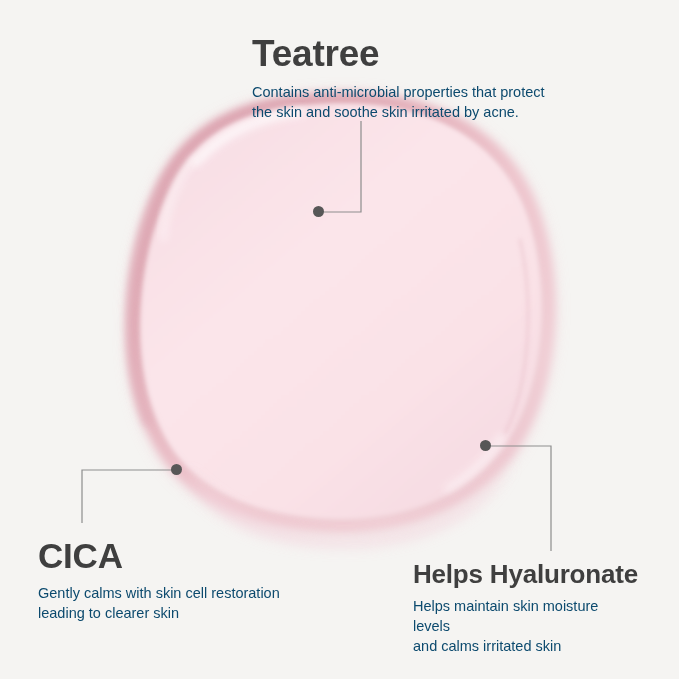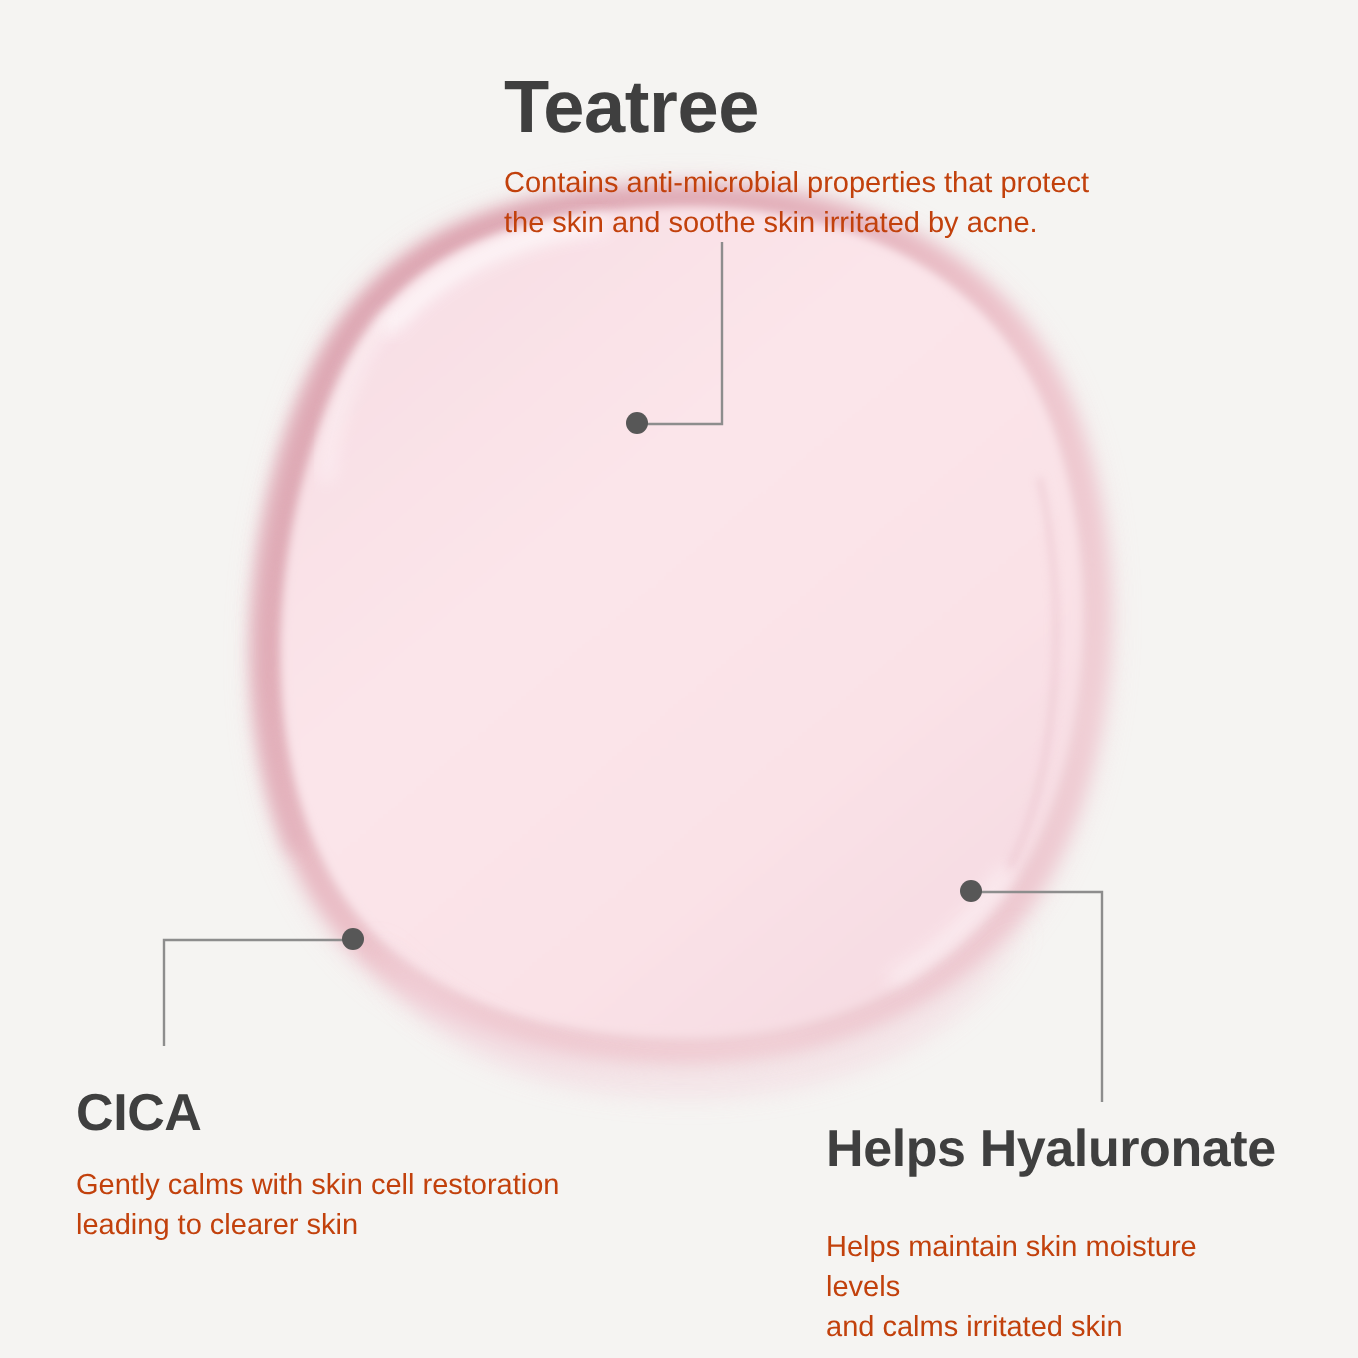--- a/index.html
+++ b/index.html
@@ -50,38 +50,38 @@
   }
   .callout .title {
     margin: 0;
     font-weight: bold;
     color: #3f3f3f;
     letter-spacing: -0.2px;
     white-space: nowrap;
   }
   .callout .desc {
     margin: 0;
-    color: #c2410c;
+    color: #0c4a6e;
     white-space: pre-line;
   }
 
   
   #callout-teatree { left: 252px; top: 32px; }
   #callout-teatree .title { font-size: 37px; line-height: 44px; }
   #callout-teatree .desc { font-size: 14.5px; line-height: 20px; margin-top: 6px; }
 
   
   #callout-cica { left: 38px; top: 535px; }
-  #callout-cica .title { font-size: 26px; line-height: 42px; }
+  #callout-cica .title { font-size: 35px; line-height: 42px; }
   #callout-cica .desc { font-size: 14.5px; line-height: 20px; margin-top: 6px; }
 
   
   #callout-sodium { left: 413px; top: 558px; }
   #callout-sodium .title { font-size: 26px; line-height: 32px; }
-  #callout-sodium .desc { font-size: 14.5px; line-height: 20px; margin-top: 24px; }
+  #callout-sodium .desc { font-size: 14.5px; line-height: 20px; margin-top: 6px; }
 </style>
 </head>
 <body>
 
 <div id="stage">
 
   <div class="blob-layer">
     <svg width="679" height="679" viewBox="0 0 679 679" xmlns="http://www.w3.org/2000/svg">
       <defs>
         <filter id="softEdge" x="-20%" y="-20%" width="140%" height="140%">

